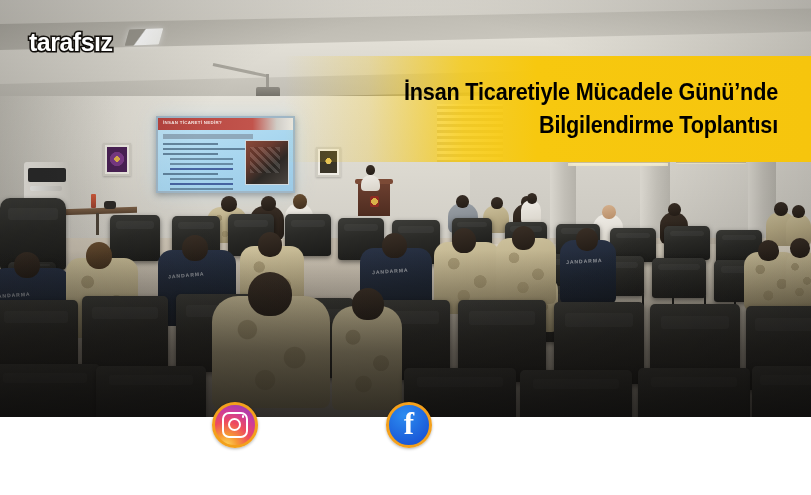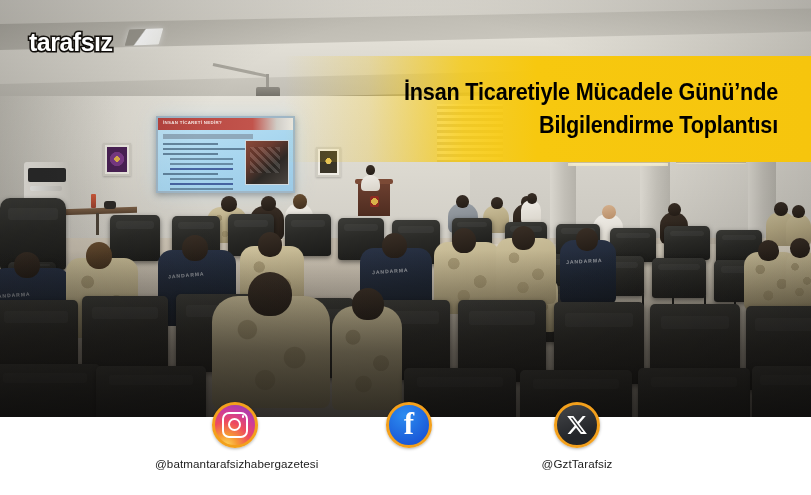--- a/index.html
+++ b/index.html
@@ -490,32 +490,23 @@
   </div>
 
   <div id="logo">tarafsız</div>
 
   <div id="footer">
 
     <div class="social s-ig">
       <div class="ring ig">
         <div class="icn-ig"></div>
       </div>
-      <div class="handle">@batmantarafsizhabergazetesi</div>
     </div>
 
     <div class="social s-fb">
       <div class="ring fb">
         <div class="icn-fb">f</div>
       </div>
     </div>
 
-    <div class="social s-x">
-      <div class="ring xx">
-        <svg class="icn-x" viewBox="0 0 24 24" aria-hidden="true">
-          <path fill="#ffffff" d="M18.244 2.25h3.308l-7.227 8.26 8.502 11.24H16.17l-5.214-6.817L4.99 21.75H1.68l7.73-8.835L1.254 2.25H8.08l4.713 6.231zm-1.161 17.52h1.833L7.084 4.126H5.117z"></path>
-        </svg>
-      </div>
-      <div class="handle">@GztTarafsiz</div>
-    </div>
 
   </div>
 </div>
 
 </body></html>

